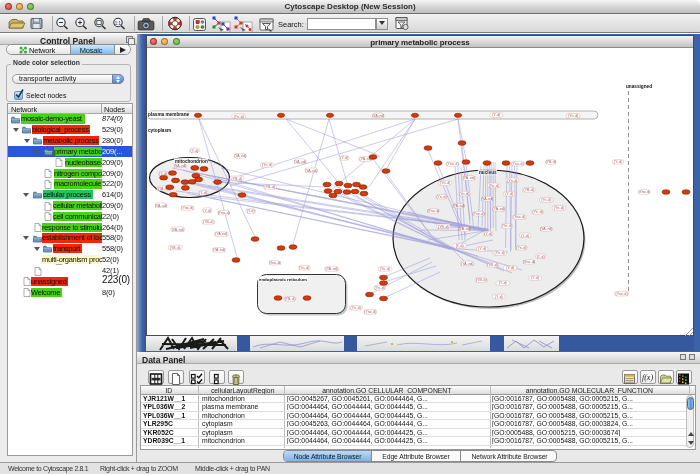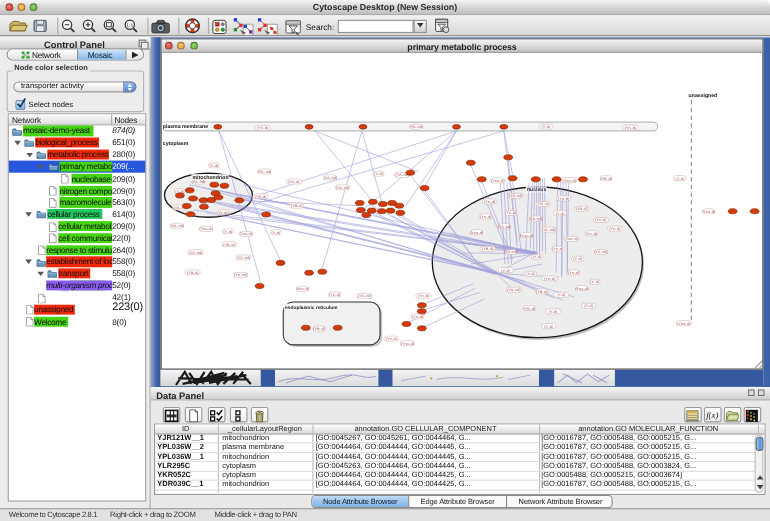--- a/index.html
+++ b/index.html
@@ -486,21 +486,21 @@
     <path d="M0.5 3.4 L8.5 3.4" stroke="#9cc0dd" stroke-width="0.8"></path>
   </svg>
 <div class="abs" style="left:21px;top:114.4px;width:64px;overflow:hidden;white-space:nowrap;background:#46d312;font-size:7.5px;letter-spacing:-0.28px;line-height:9.3px;color:#111;">mosaic-demo-yeast</div>
 <div class="abs" style="left:102px;top:114.4px;font-size:7.5px;letter-spacing:-0.15px;line-height:9.3px;color:#111;font-style:italic;">874(0)</div>
 <div class="abs" style="left:13px;top:127.8px;width:0;height:0;border-left:3.5px solid transparent;border-right:3.5px solid transparent;border-top:4.5px solid #555;"></div>
 <svg class="abs" style="left:22px;top:126.41999999999999px;" width="9" height="8" viewBox="0 0 9 8">
     <path d="M0.5 2 L0.5 7 L8.5 7 L8.5 2.8 L4 2.8 L3.2 1.2 L0.9 1.2 Z" fill="#6d9cc3" stroke="#3a5d7d" stroke-width="0.7"></path>
     <path d="M0.5 3.4 L8.5 3.4" stroke="#9cc0dd" stroke-width="0.8"></path>
   </svg>
 <div class="abs" style="left:32px;top:125.2px;width:58px;overflow:hidden;white-space:nowrap;background:#ee2808;font-size:7.5px;letter-spacing:-0.28px;line-height:9.3px;color:#111;">biological_process</div>
-<div class="abs" style="left:102px;top:125.2px;font-size:7.5px;letter-spacing:-0.15px;line-height:9.3px;color:#111;">651(0)</div>
+<div class="abs" style="left:102px;top:125.2px;font-size:7.5px;letter-spacing:-0.15px;line-height:9.3px;color:#111;">529(0)</div>
 <div class="abs" style="left:24px;top:138.6px;width:0;height:0;border-left:3.5px solid transparent;border-right:3.5px solid transparent;border-top:4.5px solid #555;"></div>
 <svg class="abs" style="left:33px;top:137.24px;" width="9" height="8" viewBox="0 0 9 8">
     <path d="M0.5 2 L0.5 7 L8.5 7 L8.5 2.8 L4 2.8 L3.2 1.2 L0.9 1.2 Z" fill="#6d9cc3" stroke="#3a5d7d" stroke-width="0.7"></path>
     <path d="M0.5 3.4 L8.5 3.4" stroke="#9cc0dd" stroke-width="0.8"></path>
   </svg>
 <div class="abs" style="left:43px;top:136.0px;width:56px;overflow:hidden;white-space:nowrap;background:#ee2808;font-size:7.5px;letter-spacing:-0.28px;line-height:9.3px;color:#111;">metabolic process</div>
 <div class="abs" style="left:102px;top:136.0px;font-size:7.5px;letter-spacing:-0.15px;line-height:9.3px;color:#111;">280(0)</div>
 <div class="abs" style="left:8px;top:146.1px;width:124px;height:10.8px;background:#2857dd;"></div>
 <div class="abs" style="left:34px;top:149.5px;width:0;height:0;border-left:3.5px solid transparent;border-right:3.5px solid transparent;border-top:4.5px solid #555;"></div>
 <svg class="abs" style="left:44px;top:148.06px;" width="9" height="8" viewBox="0 0 9 8">
@@ -519,21 +519,21 @@
     <path d="M1 0.5 L5 0.5 L7 2.5 L7 8.5 L1 8.5 Z" fill="#fff" stroke="#8a8a8a" stroke-width="0.7"></path>
     <path d="M5 0.5 L5 2.5 L7 2.5" fill="none" stroke="#8a8a8a" stroke-width="0.7"></path>
   </svg>
 <div class="abs" style="left:54px;top:168.5px;width:48px;overflow:hidden;white-space:nowrap;background:#46d312;font-size:7.5px;letter-spacing:-0.28px;line-height:9.3px;color:#111;">nitrogen compound</div>
 <div class="abs" style="left:102px;top:168.5px;font-size:7.5px;letter-spacing:-0.15px;line-height:9.3px;color:#111;">209(0)</div>
 <svg class="abs" style="left:44px;top:180.01999999999998px;" width="8" height="9" viewBox="0 0 8 9">
     <path d="M1 0.5 L5 0.5 L7 2.5 L7 8.5 L1 8.5 Z" fill="#fff" stroke="#8a8a8a" stroke-width="0.7"></path>
     <path d="M5 0.5 L5 2.5 L7 2.5" fill="none" stroke="#8a8a8a" stroke-width="0.7"></path>
   </svg>
 <div class="abs" style="left:54px;top:179.3px;width:48px;overflow:hidden;white-space:nowrap;background:#46d312;font-size:7.5px;letter-spacing:-0.28px;line-height:9.3px;color:#111;">macromolecule m</div>
-<div class="abs" style="left:102px;top:179.3px;font-size:7.5px;letter-spacing:-0.15px;line-height:9.3px;color:#111;">563(0)</div>
+<div class="abs" style="left:102px;top:179.3px;font-size:7.5px;letter-spacing:-0.15px;line-height:9.3px;color:#111;">522(0)</div>
 <div class="abs" style="left:23px;top:192.7px;width:0;height:0;border-left:3.5px solid transparent;border-right:3.5px solid transparent;border-top:4.5px solid #555;"></div>
 <svg class="abs" style="left:33px;top:191.34px;" width="9" height="8" viewBox="0 0 9 8">
     <path d="M0.5 2 L0.5 7 L8.5 7 L8.5 2.8 L4 2.8 L3.2 1.2 L0.9 1.2 Z" fill="#6d9cc3" stroke="#3a5d7d" stroke-width="0.7"></path>
     <path d="M0.5 3.4 L8.5 3.4" stroke="#9cc0dd" stroke-width="0.8"></path>
   </svg>
 <div class="abs" style="left:43px;top:190.1px;width:50px;overflow:hidden;white-space:nowrap;background:#22c55e;font-size:7.5px;letter-spacing:-0.28px;line-height:9.3px;color:#111;">cellular process</div>
 <div class="abs" style="left:102px;top:190.1px;font-size:7.5px;letter-spacing:-0.15px;line-height:9.3px;color:#111;">614(0)</div>
 <svg class="abs" style="left:44px;top:201.66px;" width="8" height="9" viewBox="0 0 8 9">
     <path d="M1 0.5 L5 0.5 L7 2.5 L7 8.5 L1 8.5 Z" fill="#fff" stroke="#8a8a8a" stroke-width="0.7"></path>
     <path d="M5 0.5 L5 2.5 L7 2.5" fill="none" stroke="#8a8a8a" stroke-width="0.7"></path>
@@ -569,21 +569,21 @@
 <svg class="abs" style="left:55px;top:255.76px;" width="8" height="9" viewBox="0 0 8 9">
     <path d="M1 0.5 L5 0.5 L7 2.5 L7 8.5 L1 8.5 Z" fill="#fff" stroke="#8a8a8a" stroke-width="0.7"></path>
     <path d="M5 0.5 L5 2.5 L7 2.5" fill="none" stroke="#8a8a8a" stroke-width="0.7"></path>
   </svg>
 <div class="abs" style="left:64px;top:255.1px;width:29px;overflow:hidden;white-space:nowrap;background:#46d312;font-size:7.5px;letter-spacing:-0.28px;line-height:9.3px;color:#111;padding-left:32px;">secretion</div>
 <div class="abs" style="left:102px;top:255.1px;font-size:7.5px;letter-spacing:-0.15px;line-height:9.3px;color:#111;">52(0)</div>
 <svg class="abs" style="left:34px;top:266.58000000000004px;" width="8" height="9" viewBox="0 0 8 9">
     <path d="M1 0.5 L5 0.5 L7 2.5 L7 8.5 L1 8.5 Z" fill="#fff" stroke="#8a8a8a" stroke-width="0.7"></path>
     <path d="M5 0.5 L5 2.5 L7 2.5" fill="none" stroke="#8a8a8a" stroke-width="0.7"></path>
   </svg>
-<div class="abs" style="left:42px;top:255px;width:60px;overflow:hidden;white-space:nowrap;background:#8b5cf6;font-size:7.5px;letter-spacing:-0.28px;line-height:9.3px;color:#111;font-style:italic;">multi-organism proc</div>
+<div class="abs" style="left:42px;top:255px;width:60px;overflow:hidden;white-space:nowrap;background:#fef9c3;font-size:7.5px;letter-spacing:-0.28px;line-height:9.3px;color:#111;">multi-organism proc</div>
 <div class="abs" style="left:102px;top:265.9px;font-size:7.5px;letter-spacing:-0.15px;line-height:9.3px;color:#111;">42(1)</div>
 <svg class="abs" style="left:23px;top:277.4px;" width="8" height="9" viewBox="0 0 8 9">
     <path d="M1 0.5 L5 0.5 L7 2.5 L7 8.5 L1 8.5 Z" fill="#fff" stroke="#8a8a8a" stroke-width="0.7"></path>
     <path d="M5 0.5 L5 2.5 L7 2.5" fill="none" stroke="#8a8a8a" stroke-width="0.7"></path>
   </svg>
 <div class="abs" style="left:31px;top:276.7px;width:37px;overflow:hidden;white-space:nowrap;background:#ee2808;font-size:7.5px;letter-spacing:-0.28px;line-height:9.3px;color:#111;">unassigned</div>
 <div class="abs" style="left:102px;top:275px;font-size:10px;letter-spacing:-0.15px;line-height:9.3px;color:#111;">223(0)</div>
 <svg class="abs" style="left:23px;top:288.22px;" width="8" height="9" viewBox="0 0 8 9">
     <path d="M1 0.5 L5 0.5 L7 2.5 L7 8.5 L1 8.5 Z" fill="#fff" stroke="#8a8a8a" stroke-width="0.7"></path>
     <path d="M5 0.5 L5 2.5 L7 2.5" fill="none" stroke="#8a8a8a" stroke-width="0.7"></path>

